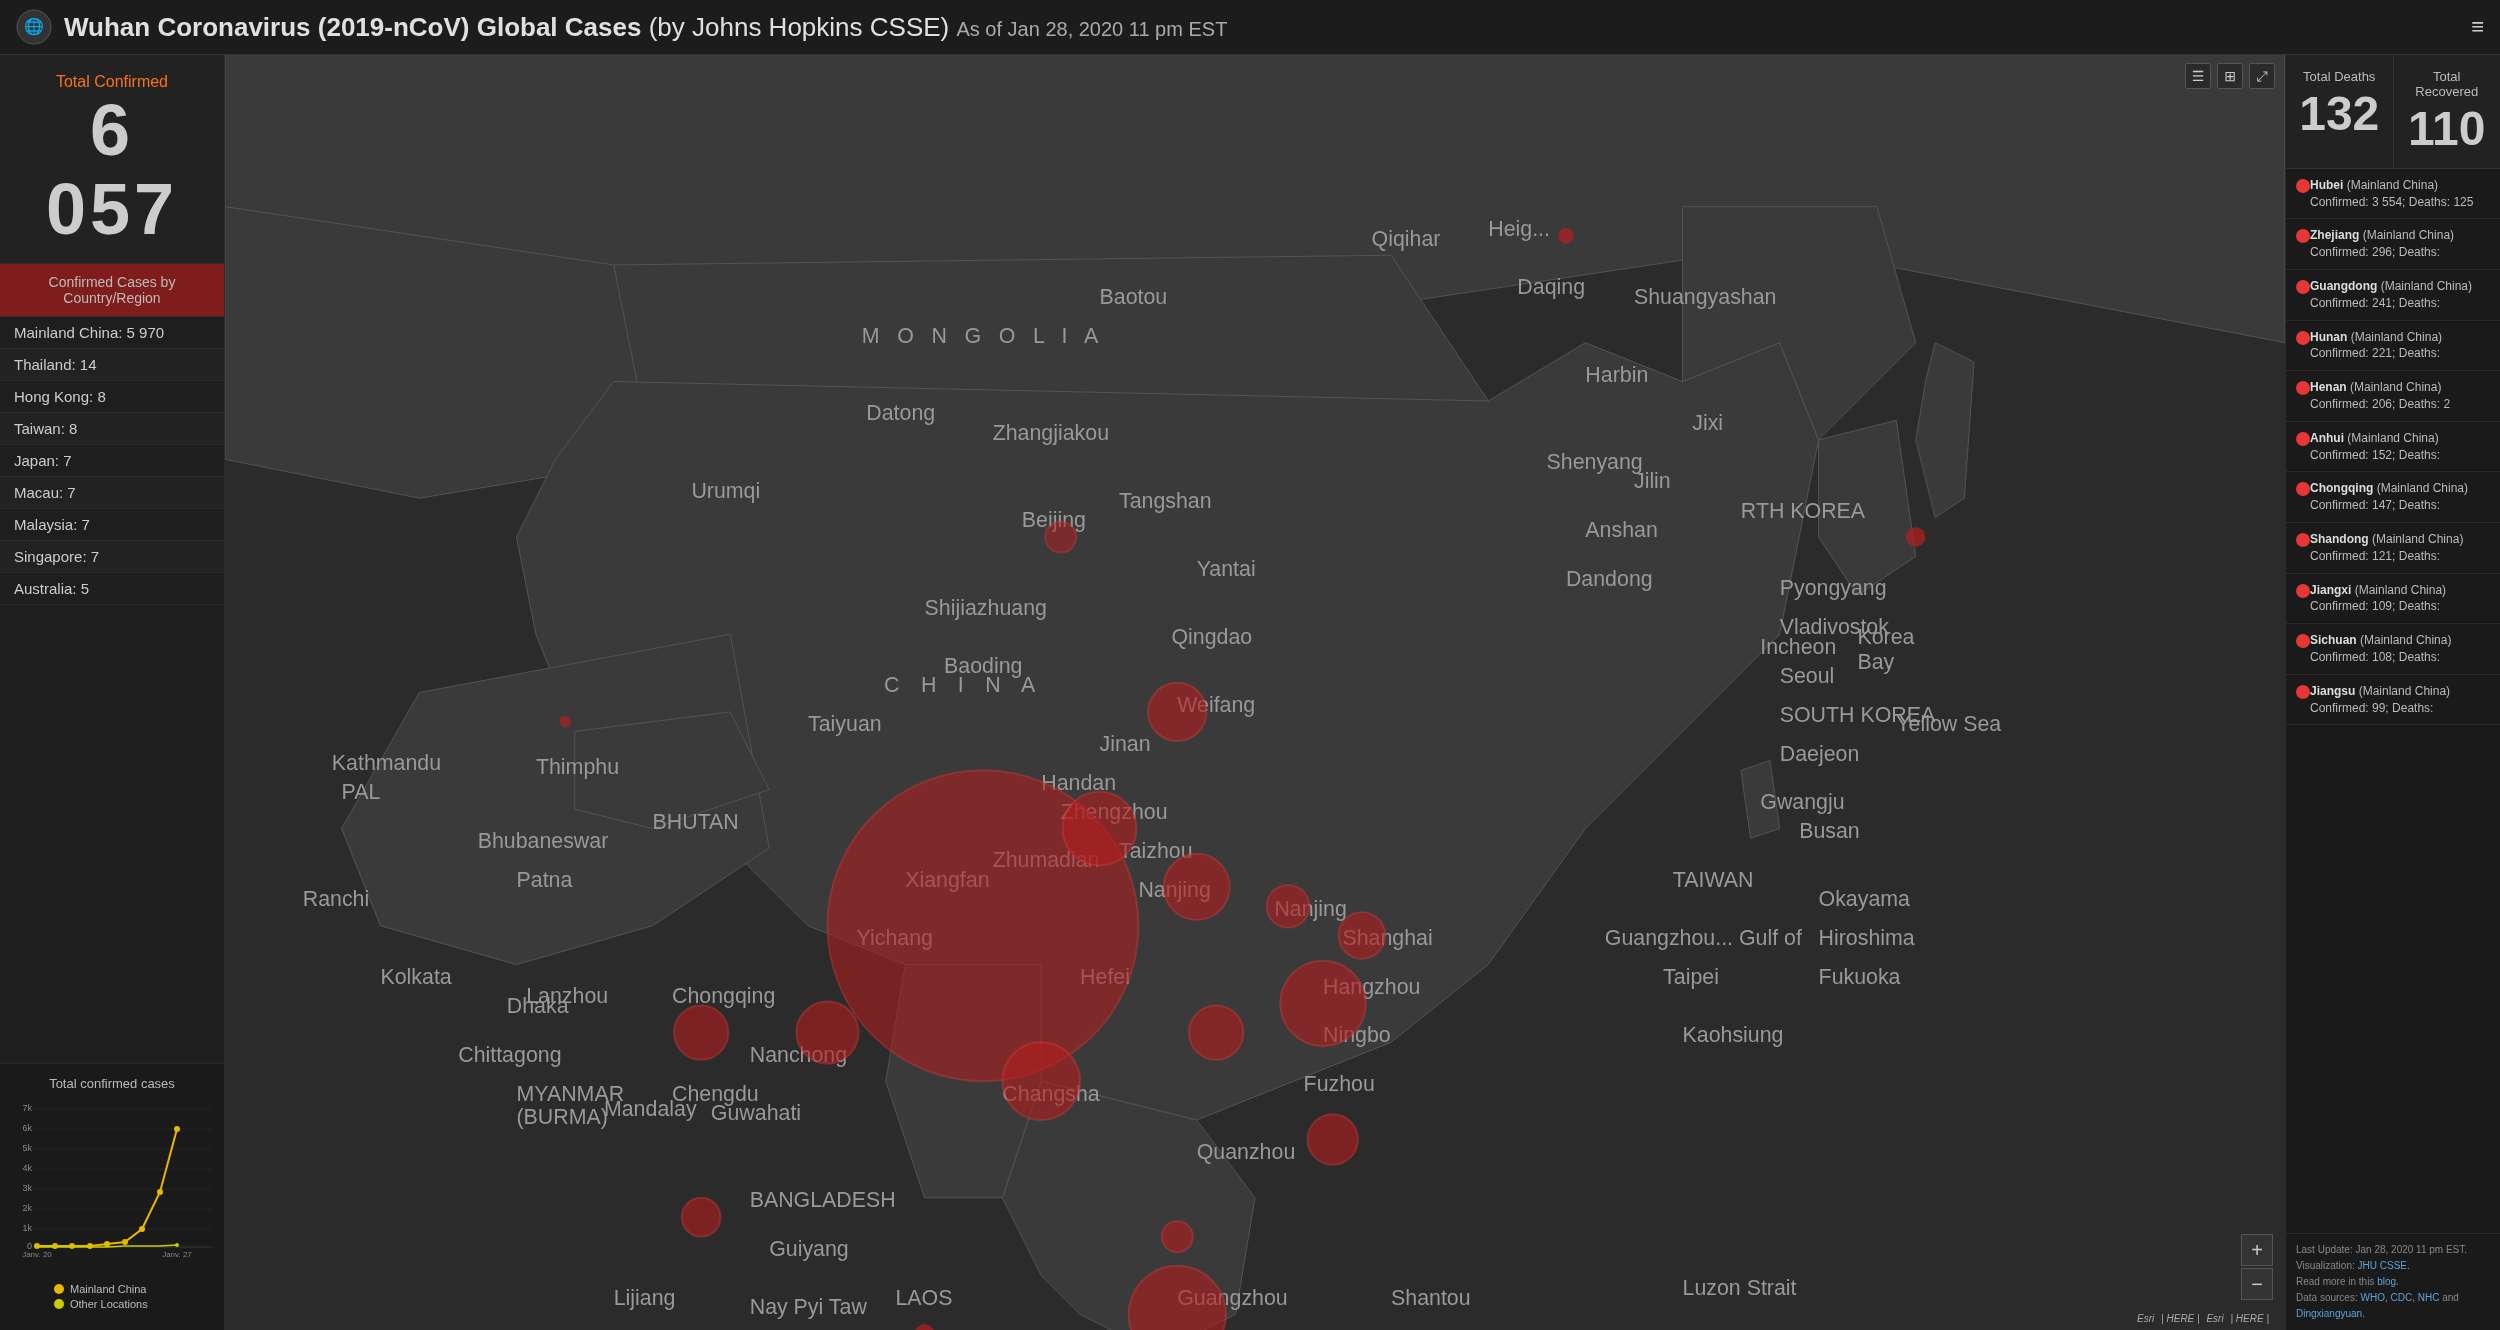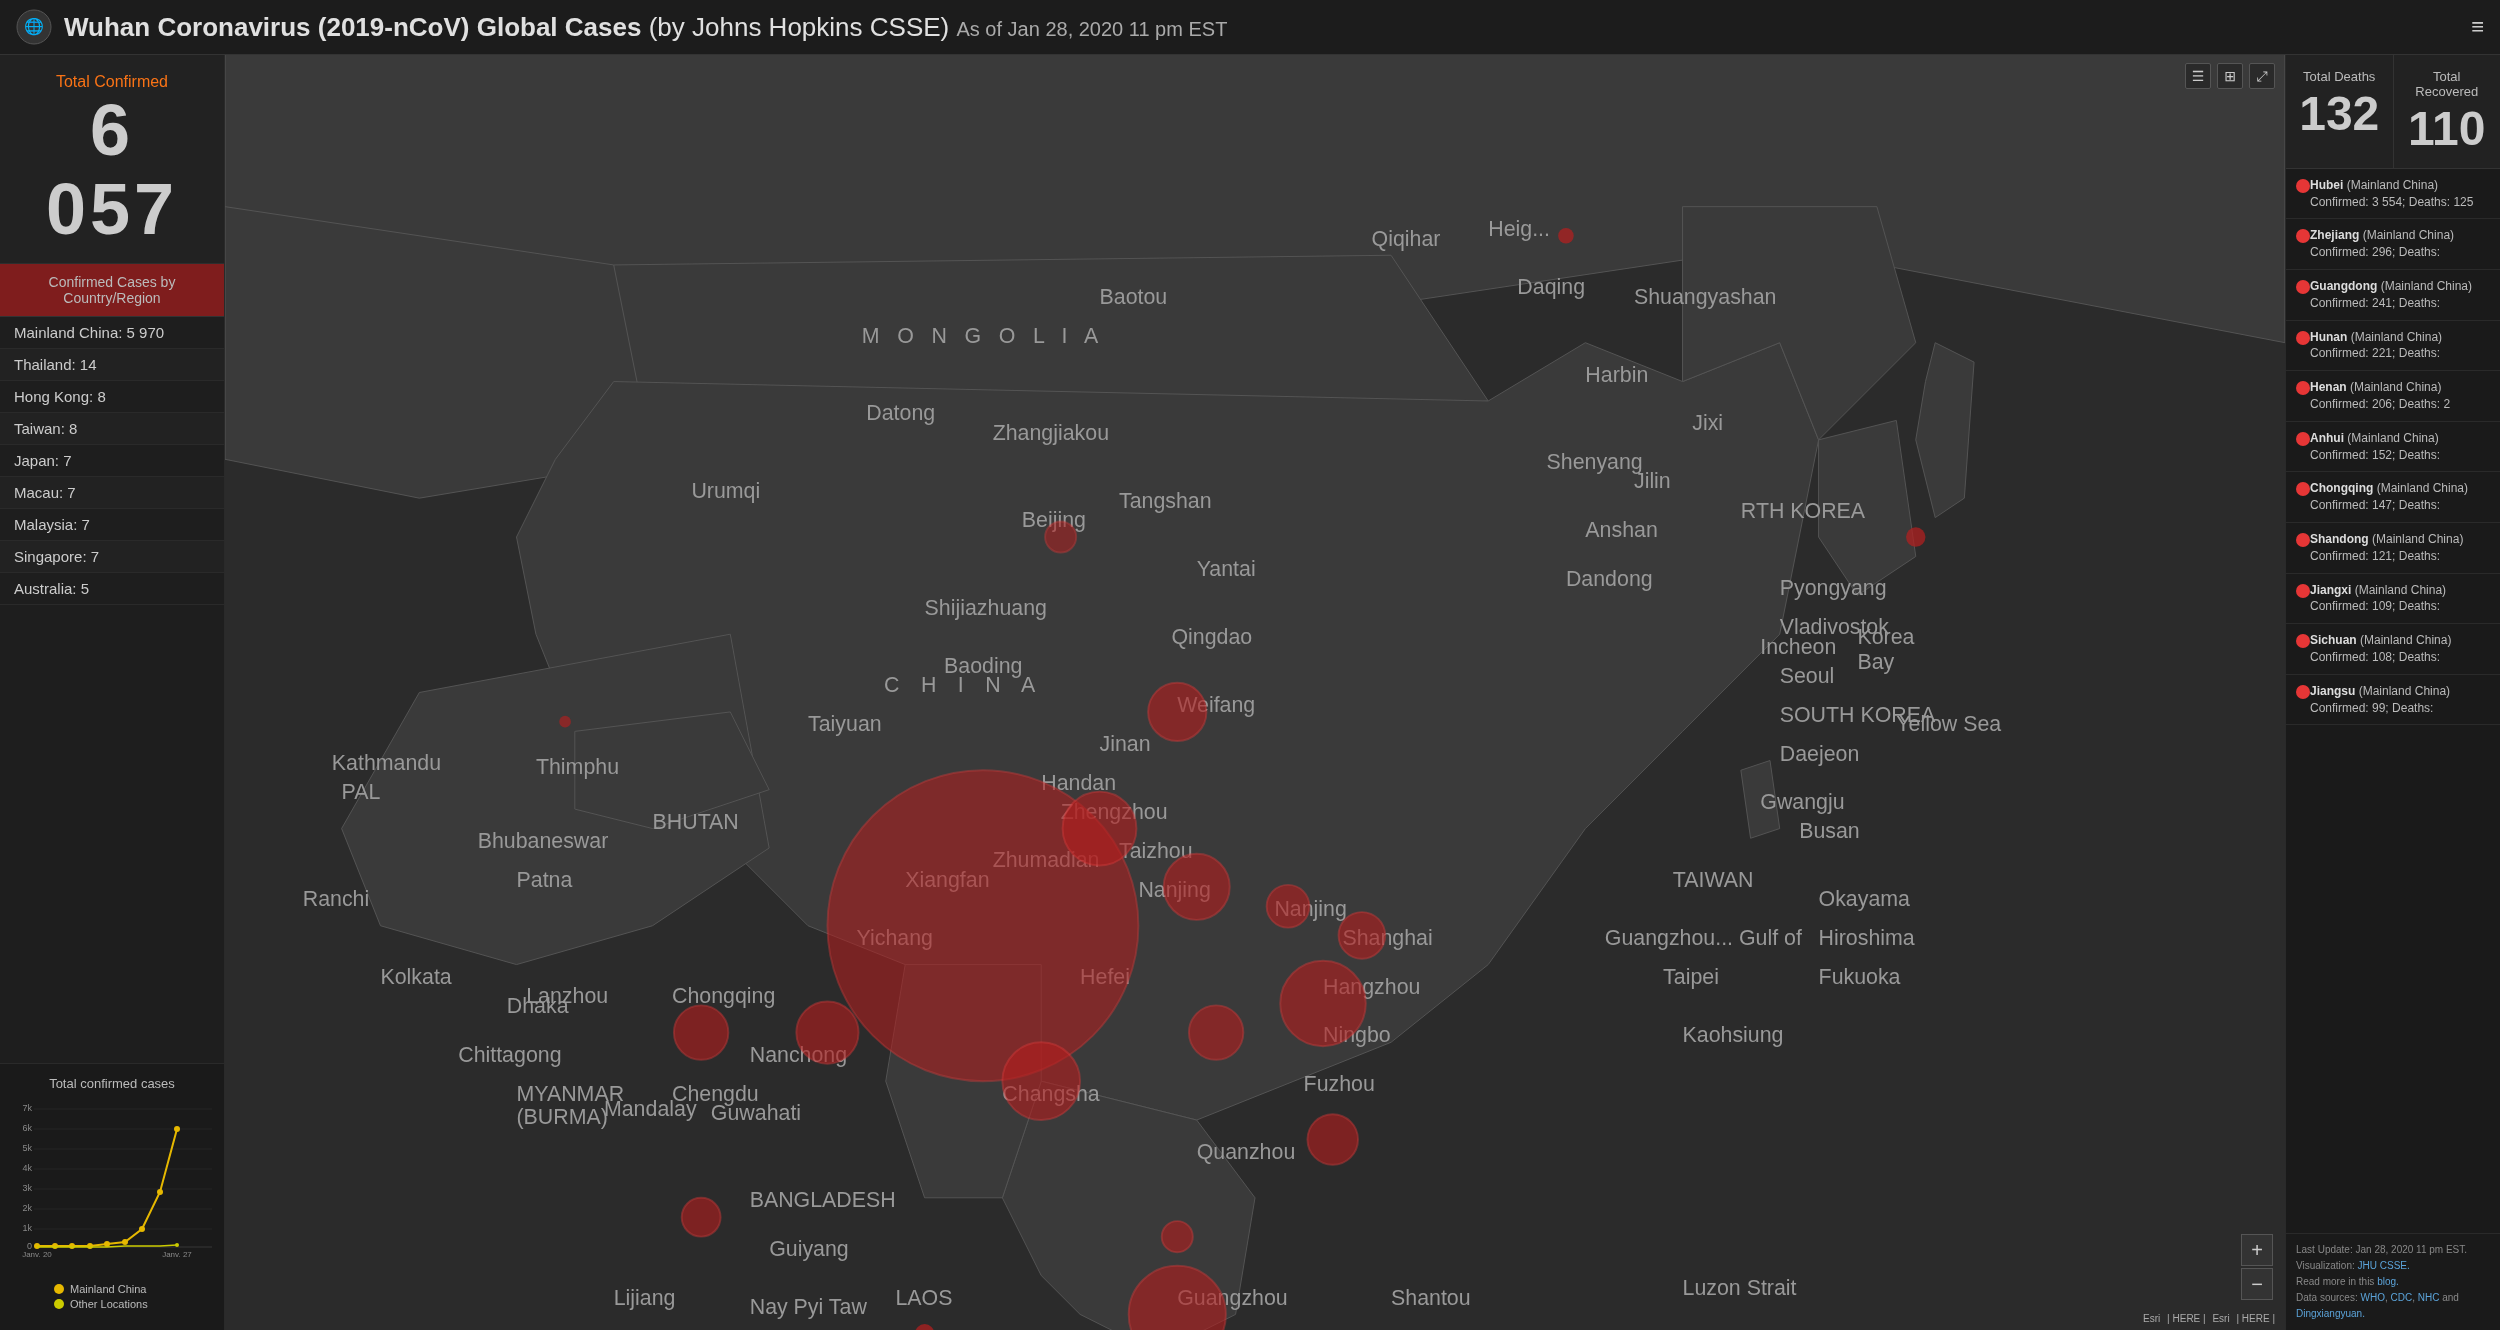--- a/index.html
+++ b/index.html
@@ -178,23 +178,24 @@
       color: #ccc;
       font-size: 20px;
       display: flex;
       align-items: center;
       justify-content: center;
       cursor: pointer;
     }
     .map-attribution {
       position: absolute;
       bottom: 6px;
-      right: 6px;
+      right: 12px;
       font-size: 10px;
       color: #888;
+      font-style: italic;
     }
     .map-attribution span {
       color: #aaa;
       margin-right: 4px;
     }
 
     
     .right-sidebar {
       width: 215px;
       background: #1a1a1a;

